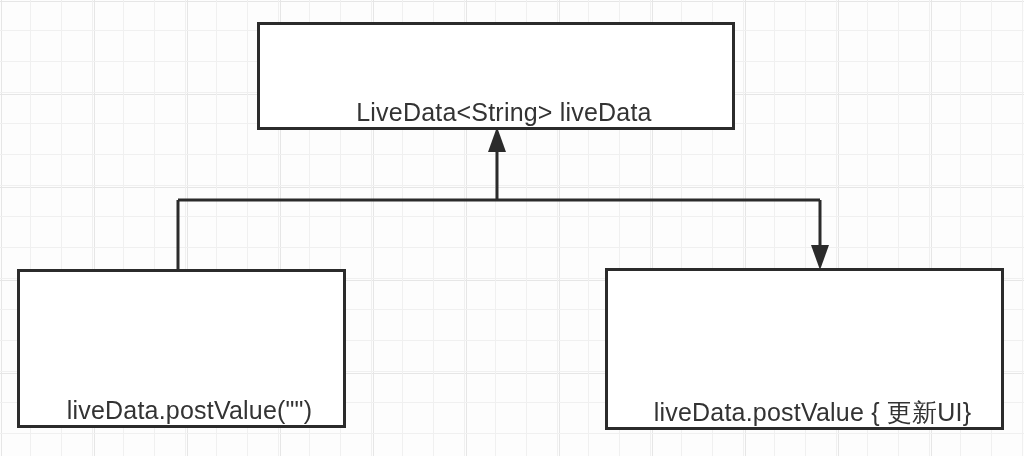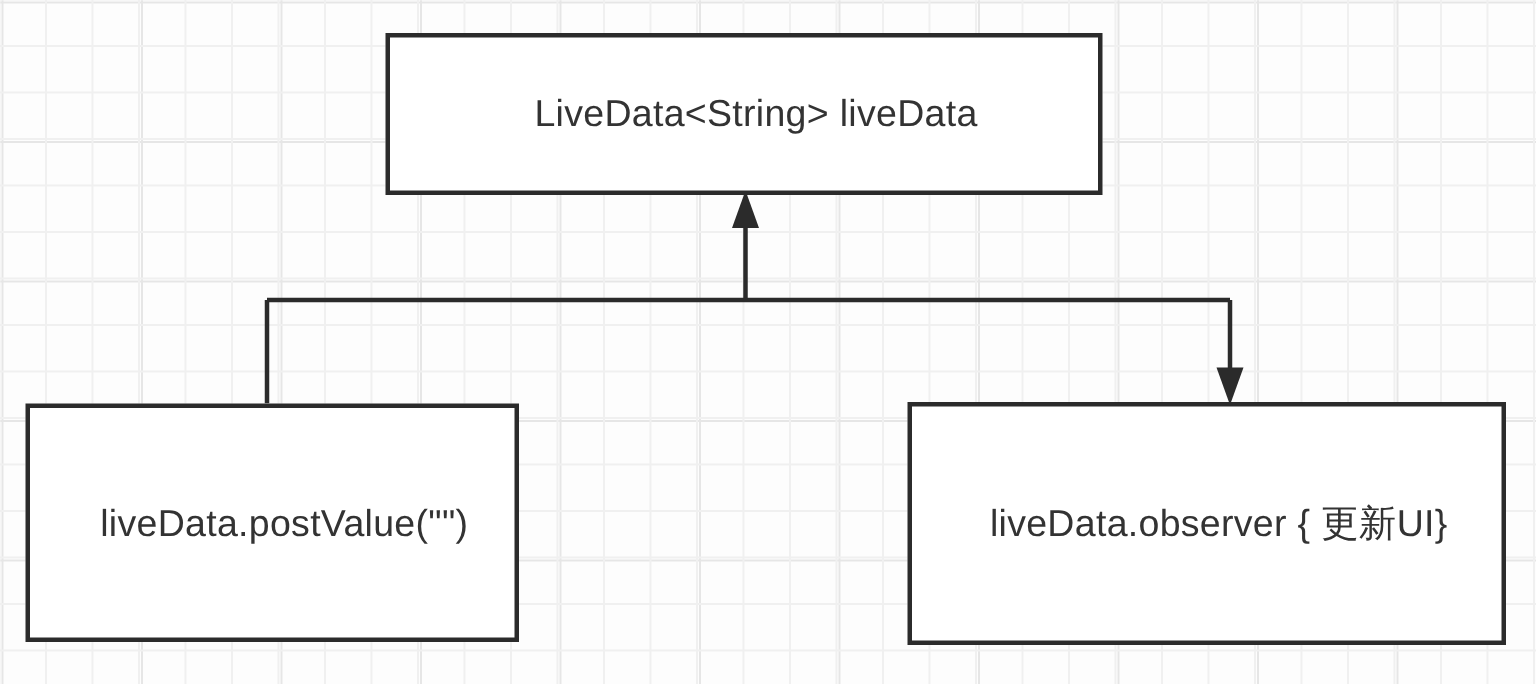--- a/index.html
+++ b/index.html
@@ -25,21 +25,21 @@
       93px 93px;
     background-position: -1px -1px, -1px -1px, 1px 1px, 1px 1px;
     font-family: "Liberation Sans", "DejaVu Sans", sans-serif;
   }
   .node {
     position: absolute;
     box-sizing: border-box;
     background: #ffffff;
     border: 3px solid #2b2b2b;
     display: flex;
-    align-items: center;
+    align-items: flex-end;
     justify-content: center;
     padding-left: 16px;
   }
   .node-label {
     color: #333333;
     font-size: 25px;
     font-weight: 300;
     letter-spacing: 0.2px;
     white-space: nowrap;
     line-height: 1.2;
@@ -106,17 +106,17 @@
 
   <div class="node" id="node-top">
     <span class="node-label">LiveData&lt;String&gt; liveData</span>
   </div>
 
   <div class="node" id="node-left">
     <span class="node-label">liveData.postValue("")</span>
   </div>
 
   <div class="node" id="node-right">
-    <span class="node-label">liveData.observer { 更新UI}</span>
+    <span class="node-label">liveData.postValue { 更新UI}</span>
   </div>
 
 
 </div>
 
 </body></html>

